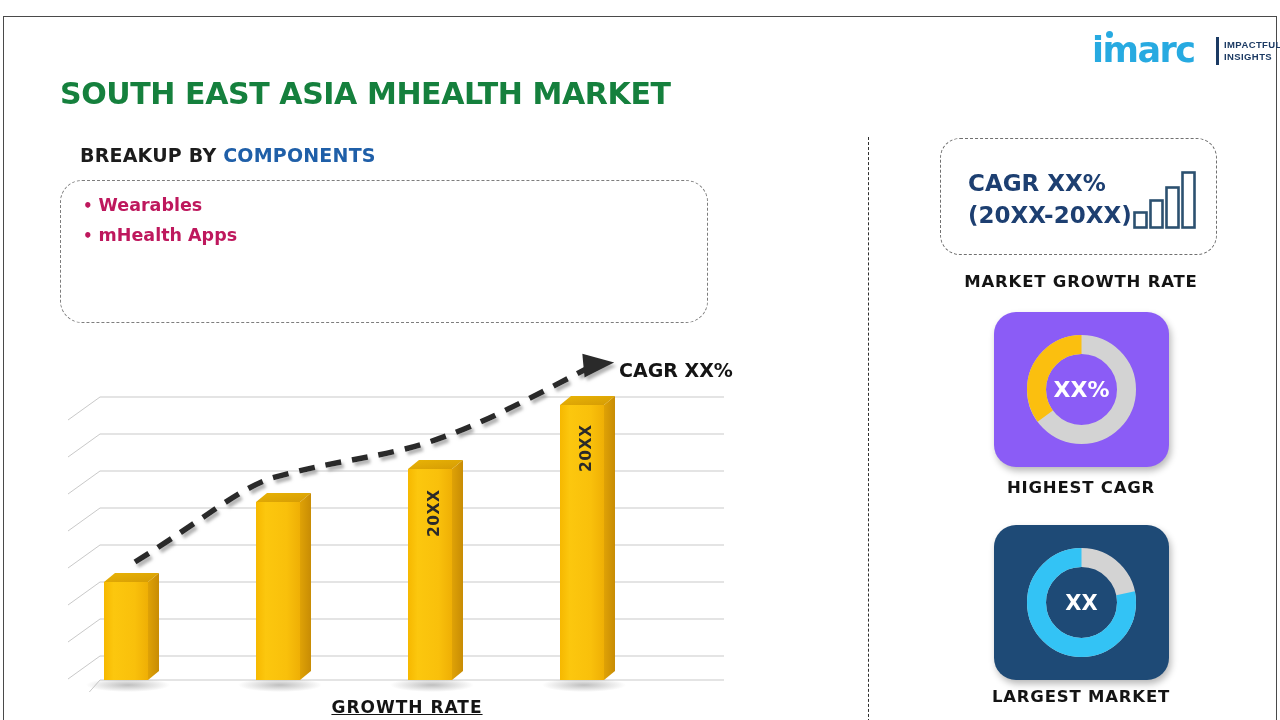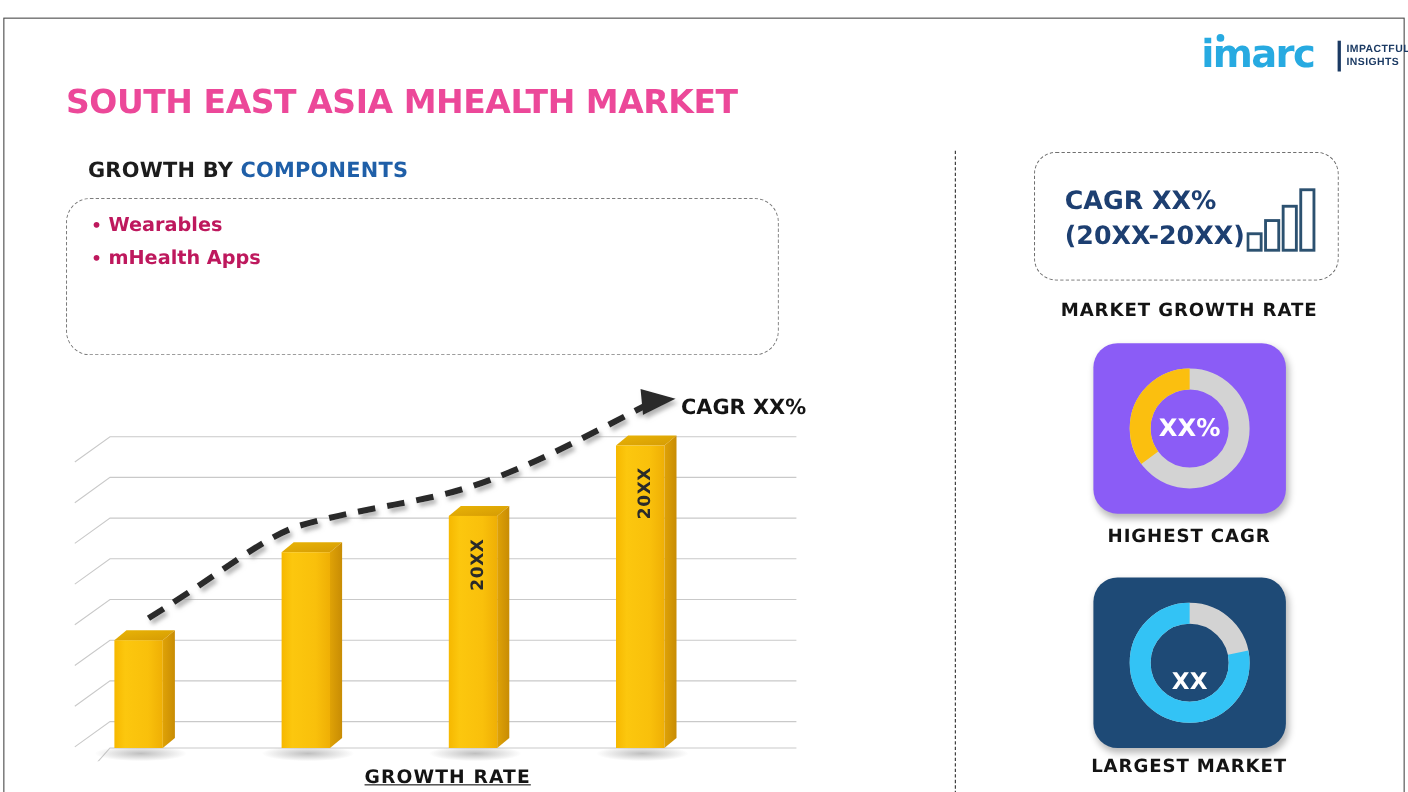--- a/index.html
+++ b/index.html
@@ -41,21 +41,21 @@
     position:absolute; left:132px; top:10px;
     font-size:9.5px; line-height:12px;
     font-weight:bold; letter-spacing:0.4px;
     color:#1b3a63;
   }
 
   
   #title {
     position:absolute; left:56px; top:59px;
     font-size:30px; font-weight:bold;
-    letter-spacing:-0.4px; color:#ec4899;
+    letter-spacing:-0.4px; color:#15803d;
     font-family:"DejaVu Sans", sans-serif;
   }
   #subtitle {
     position:absolute; left:76px; top:127px;
     font-size:19px; font-weight:bold;
     letter-spacing:0.2px; color:#1c1c1c;
     font-family:"DejaVu Sans", sans-serif;
   }
   #subtitle .hl { color:#1F5FA8; }
 
@@ -154,40 +154,40 @@
   #donut-card-1 { top:508px; }
   .donut-card svg { position:absolute; left:25px; top:7px; }
   .donut-center {
     position:absolute; left:0; top:0; width:175px; height:155px;
     display:flex; align-items:center; justify-content:center;
     color:#ffffff; font-weight:bold;
     font-family:"DejaVu Sans", sans-serif;
     pointer-events:none;
   }
   #donut-center-0 { font-size:22px; }
-  #donut-center-1 { font-size:21px;margin-top:16px; }
+  #donut-center-1 { font-size:21px; }
 </style>
 </head>
 <body>
 
 <div id="page">
 
   <div id="logo">
     <div id="logo-dot"></div>
     <div id="logo-mark">imarc</div>
     <div id="logo-bar"></div>
     <div id="logo-tag">
       <div>IMPACTFUL</div>
       <div>INSIGHTS</div>
     </div>
   </div>
 
   <div id="title">SOUTH EAST ASIA MHEALTH MARKET</div>
 
-  <div id="subtitle"><span>GROWTH BY </span><span class="hl">COMPONENTS</span></div>
+  <div id="subtitle"><span>BREAKUP BY </span><span class="hl">COMPONENTS</span></div>
 
   <div id="components-box">
     <div class="bullet-item" id="bullet-0"><span class="dot">•</span><span>Wearables</span></div>
     <div class="bullet-item" id="bullet-1"><span class="dot">•</span><span>mHealth Apps</span></div>
   </div>
 
   <div id="divider"></div>
 
   <div id="chart">
     <svg width="700" height="345" viewBox="0 0 700 345">

